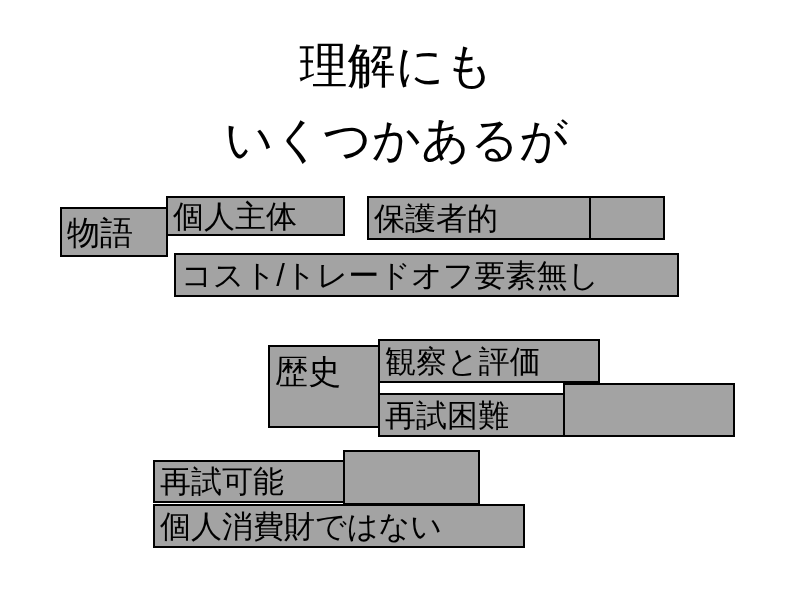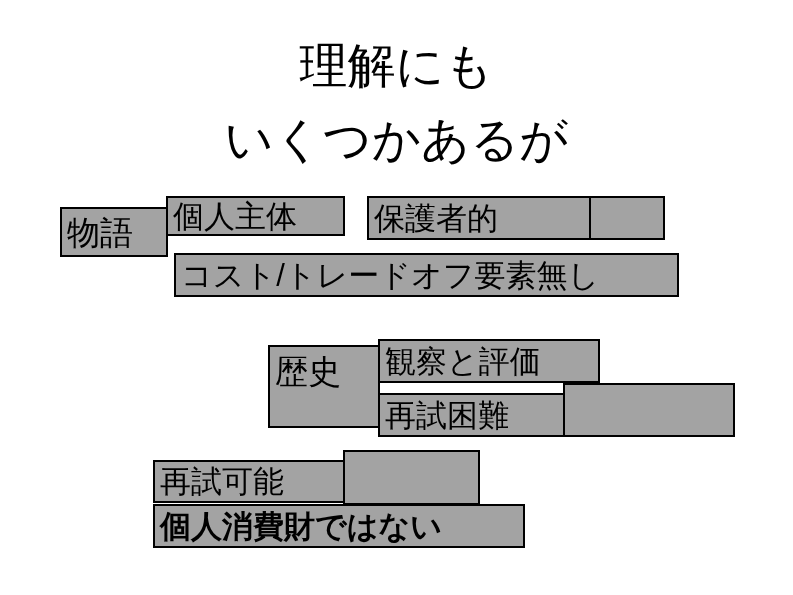--- a/index.html
+++ b/index.html
@@ -64,15 +64,15 @@
   <div class="box ext" style="left:551px; top:196px; width:114px; height:44px;"></div>
   <div class="box" style="left:174px; top:253px; width:505px; height:44px;">コスト/トレードオフ要素無し</div>
 
   <div class="box" style="left:378px; top:339px; width:222px; height:44px;">観察と評価</div>
   <div class="box label tall" style="left:268px; top:345px; width:112px; height:83px;">歴史</div>
   <div class="box ext" style="left:563px; top:383px; width:172px; height:54px;"></div>
   <div class="box" style="left:378px; top:393px; width:187px; height:44px;">再試困難</div>
 
   <div class="box" style="left:153px; top:460px; width:192px; height:43px;">再試可能</div>
   <div class="box ext" style="left:343px; top:450px; width:137px; height:55px;"></div>
-  <div class="box" style="left:153px; top:504px; width:372px; height:44px;font-weight:bold;">個人消費財ではない</div>
+  <div class="box" style="left:153px; top:504px; width:372px; height:44px;">個人消費財ではない</div>
 
 </div>
 
 </body></html>

